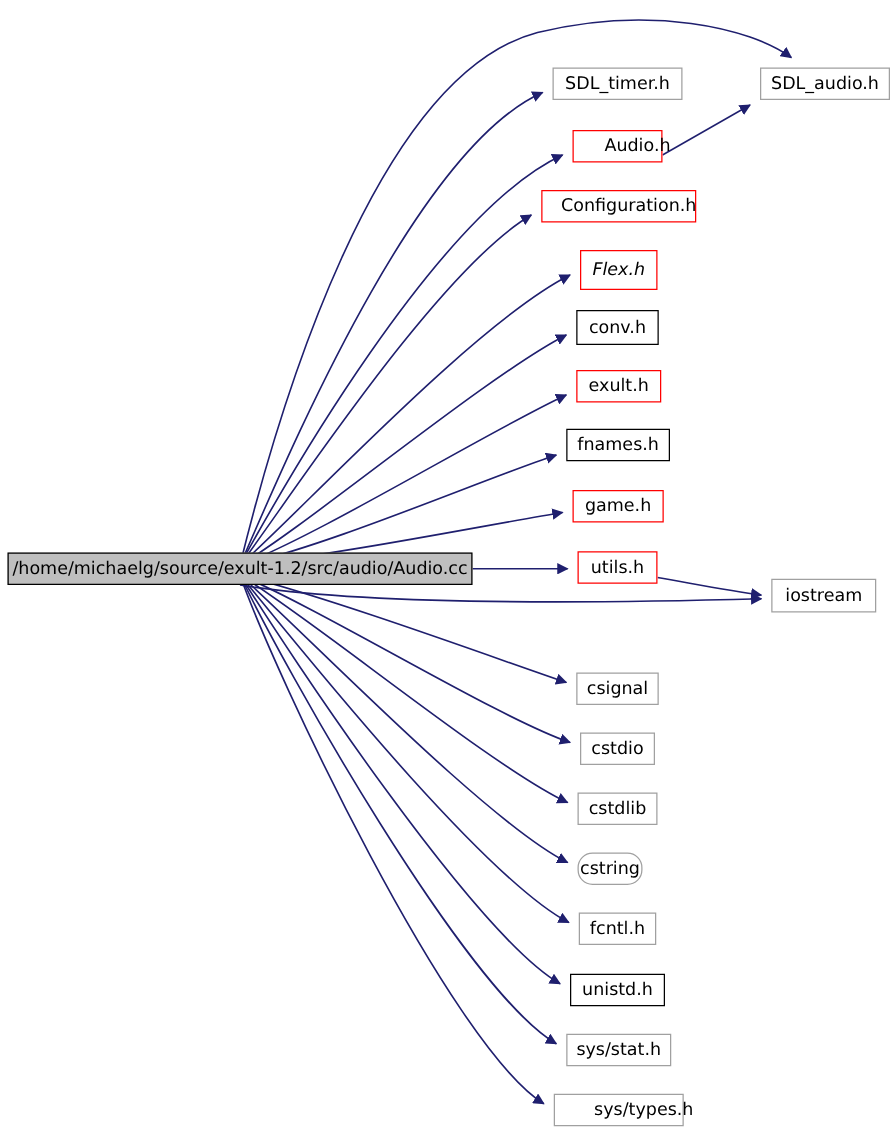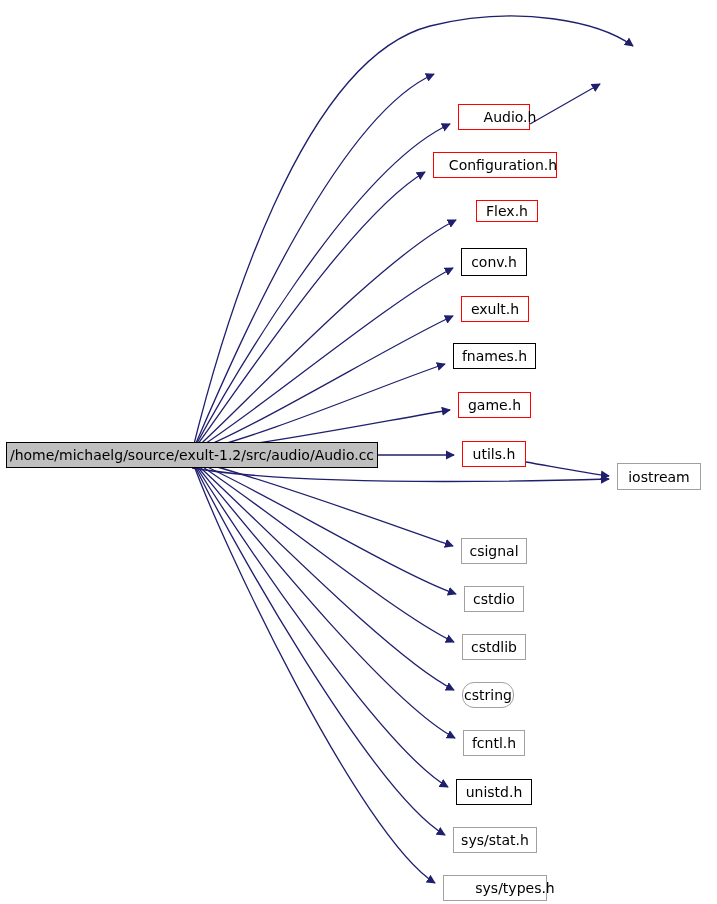--- a/index.html
+++ b/index.html
@@ -82,27 +82,29 @@
       <path d="M 192 460 C 226 532 372 792 445 835"></path>
       <path d="M 192 460 C 220 540 360 836 435 883"></path>
 
       <path d="M 530 124 L 600 84"></path>
       <path d="M 526 462 C 560 468 585 473 609 476"></path>
     </g>
   </svg>
 
   <div class="node current" style="left:6px;  top:442px; width:372px; height:26px;">/home/michaelg/source/exult-1.2/src/audio/Audio.cc</div>
 
+  <div class="node gray" style="left:442px; top:54px;  width:104px; height:26px;">SDL_timer.h</div>
 
+  <div class="node gray" style="left:608px; top:54px;  width:104px; height:26px;">SDL_audio.h</div>
 
   <div class="node red" style="left:458px; top:104px; width:72px;  height:26px;padding-left:32px;">Audio.h</div>
 
   <div class="node red" style="left:433px; top:152px; width:124px; height:26px;padding-left:16px;">Configuration.h</div>
 
-  <div class="node red" style="left:476px; top:200px; width:62px;  height:22px;">Flex.h</div>
+  <div class="node red" style="left:464px; top:200px; width:62px;  height:32px;font-style:italic;">Flex.h</div>
 
   <div class="node black" style="left:461px; top:248px; width:66px;  height:28px;">conv.h</div>
 
   <div class="node red" style="left:461px; top:296px; width:68px;  height:26px;">exult.h</div>
 
   <div class="node black" style="left:453px; top:343px; width:83px;  height:26px;">fnames.h</div>
 
   <div class="node red" style="left:458px; top:392px; width:73px;  height:26px;">game.h</div>
 
   <div class="node red" style="left:462px; top:441px; width:64px;  height:26px;">utils.h</div>

